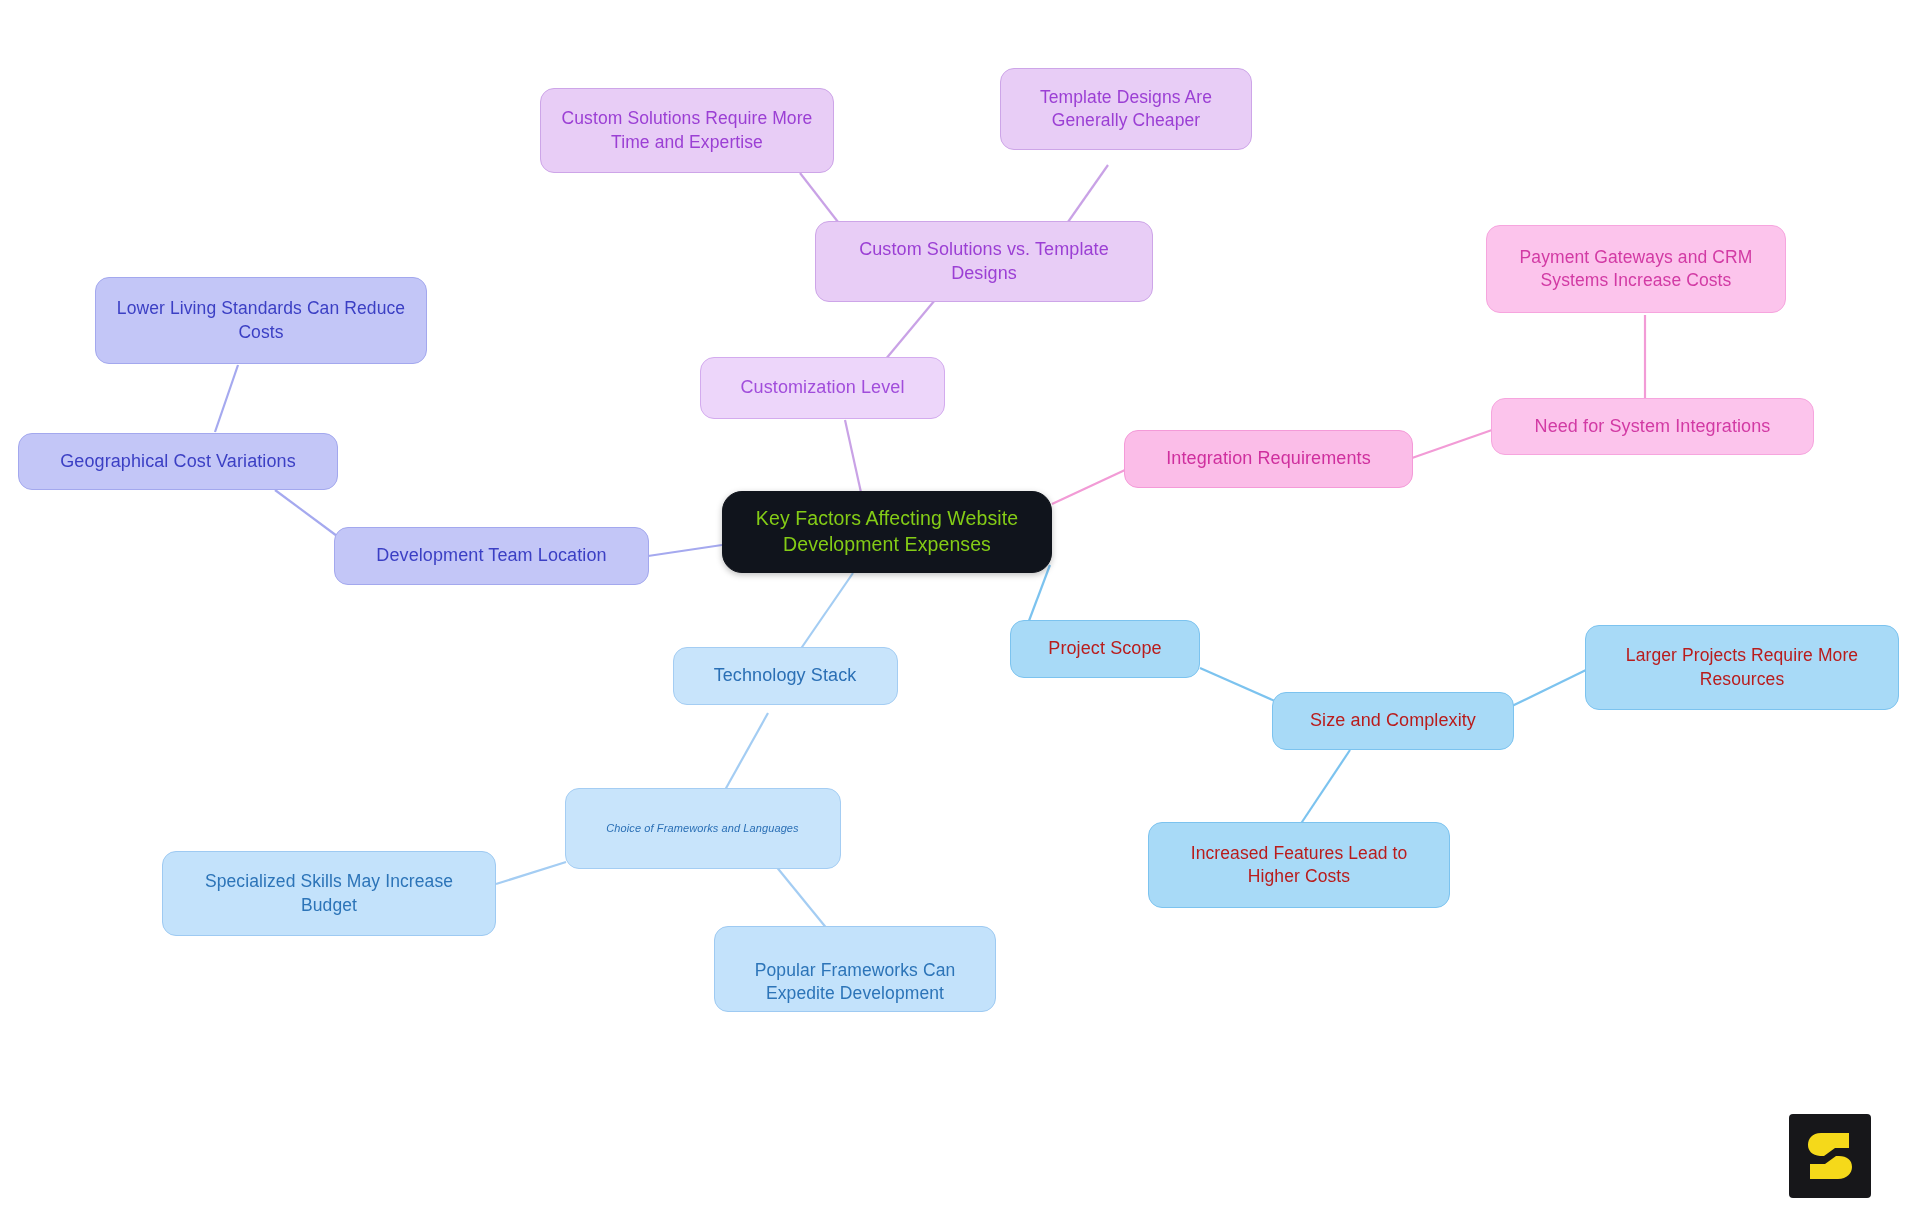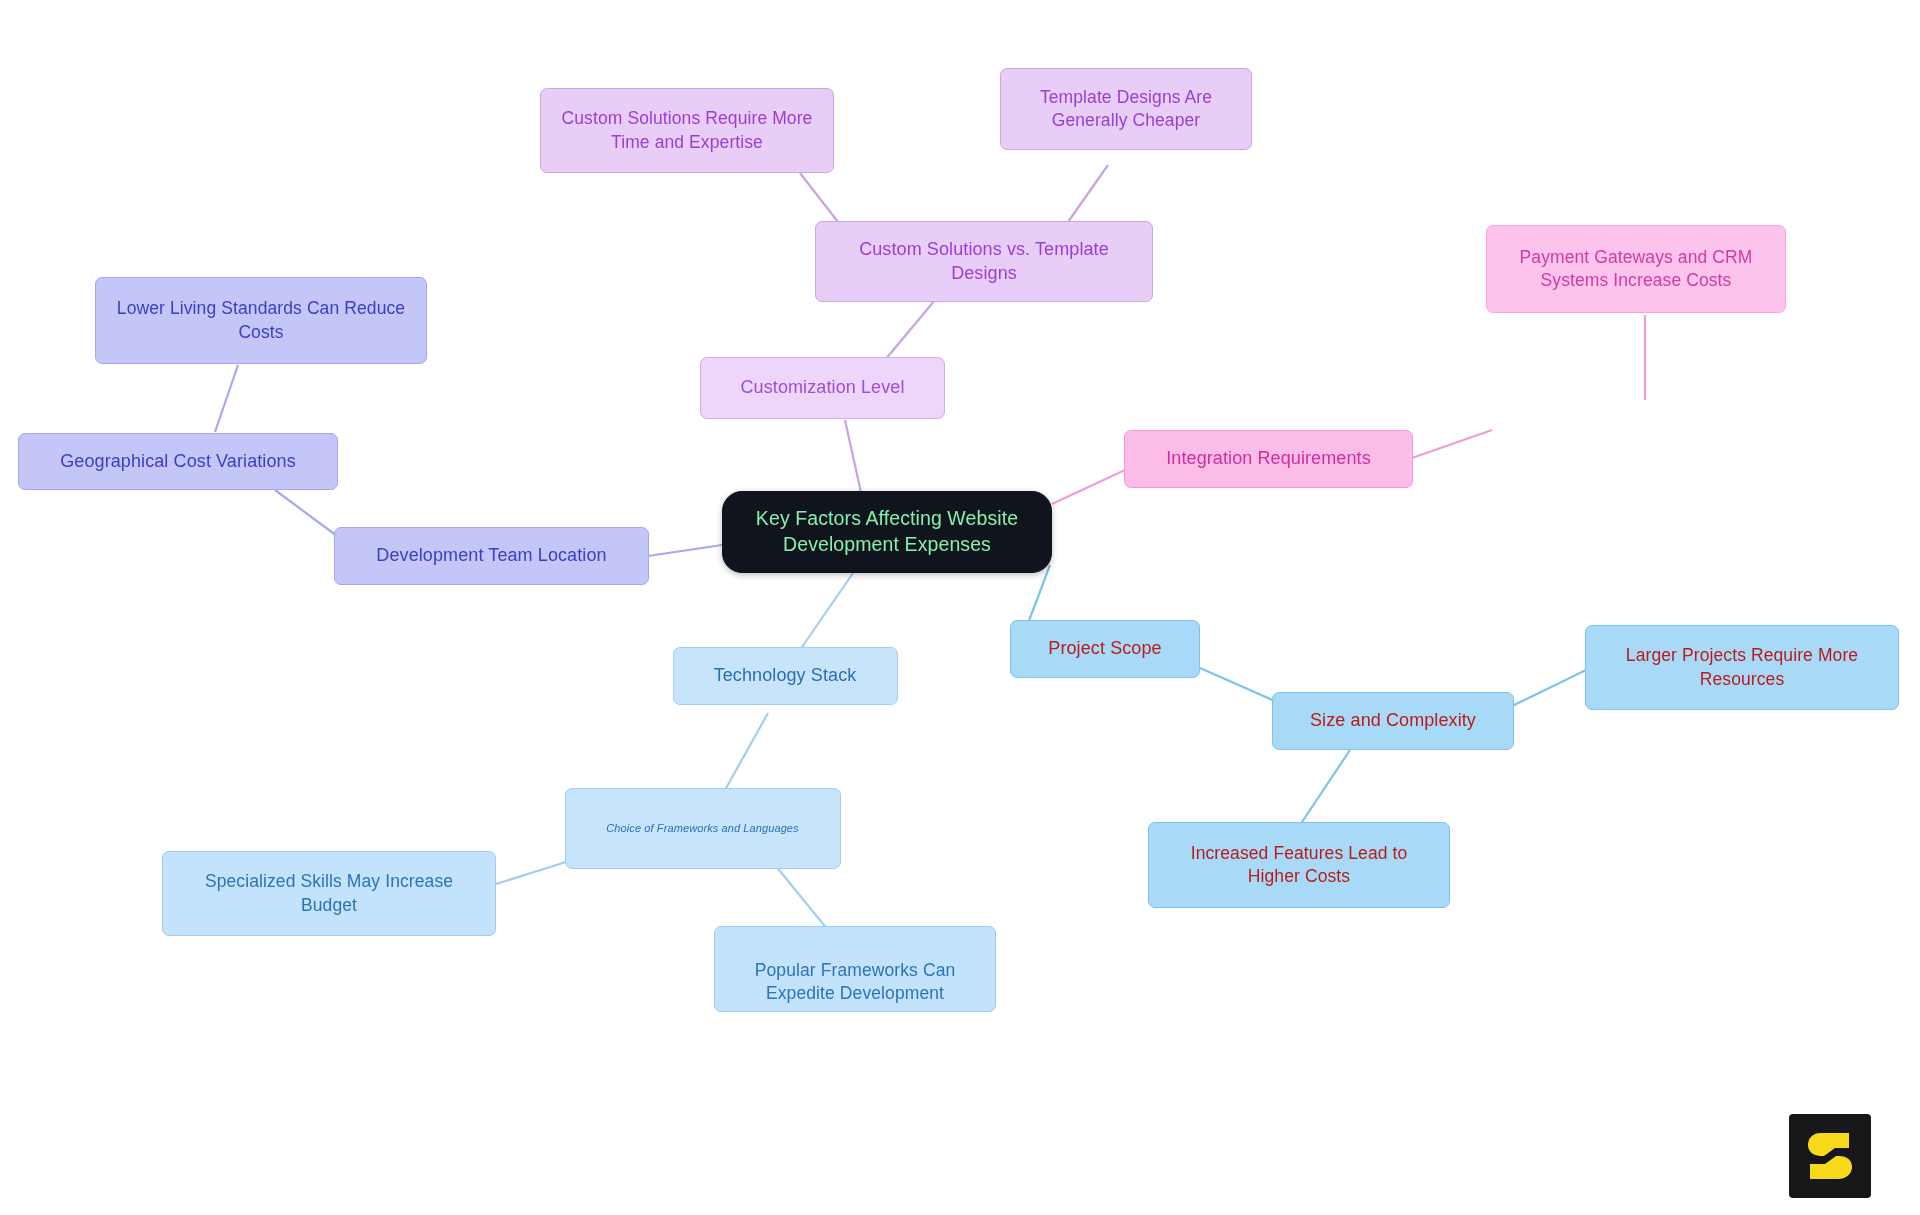--- a/index.html
+++ b/index.html
@@ -24,32 +24,32 @@
     height: 1215px;
     pointer-events: none;
   }
   .node {
     position: absolute;
     box-sizing: border-box;
     display: flex;
     align-items: center;
     justify-content: center;
     text-align: center;
-    border-radius: 7px;
+    border-radius: 14px;
     border-width: 1.5px;
     border-style: solid;
     line-height: 1.32;
     padding: 6px 14px;
     letter-spacing: 0.1px;
     z-index: 2;
   }
   .node-root {
     background: #10141c;
     border-color: #10141c;
-    color: #86efac;
+    color: #84cc16;
     font-size: 19.5px;
     border-radius: 20px;
     box-shadow: 0 2px 6px rgba(0,0,0,0.25);
     font-weight: 400;
   }
   
   .c-purple     { background:#e8cdf6; border-color:#cda5e8; color:#9b3fd4; }
   .c-purple-lt  { background:#edd6fa; border-color:#d3abee; color:#a14ddb; }
   .c-periwinkle { background:#c3c6f7; border-color:#a3a8ee; color:#3b3fc4; }
   .c-pink       { background:#fbbde8; border-color:#f49ad8; color:#cf2f9e; }
@@ -145,20 +145,23 @@
   </div>
 
   <div class="node c-periwinkle" style="left:95px; top:277px; width:332px; height:87px; font-size:17.5px;">
     <span>Lower Living Standards Can Reduce Costs</span>
   </div>
 
   <div class="node c-pink" style="left:1124px; top:430px; width:289px; height:58px; font-size:18px;">
     <span>Integration Requirements</span>
   </div>
 
+  <div class="node c-pink-lt" style="left:1491px; top:398px; width:323px; height:57px; font-size:18px;">
+    <span>Need for System Integrations</span>
+  </div>
 
   <div class="node c-pink-lt" style="left:1486px; top:225px; width:300px; height:88px; font-size:17.5px;">
     <span>Payment Gateways and CRM Systems Increase Costs</span>
   </div>
 
   <div class="node c-blue" style="left:1010px; top:620px; width:190px; height:58px; font-size:18px;">
     <span>Project Scope</span>
   </div>
 
   <div class="node c-blue" style="left:1272px; top:692px; width:242px; height:58px; font-size:18px;">

